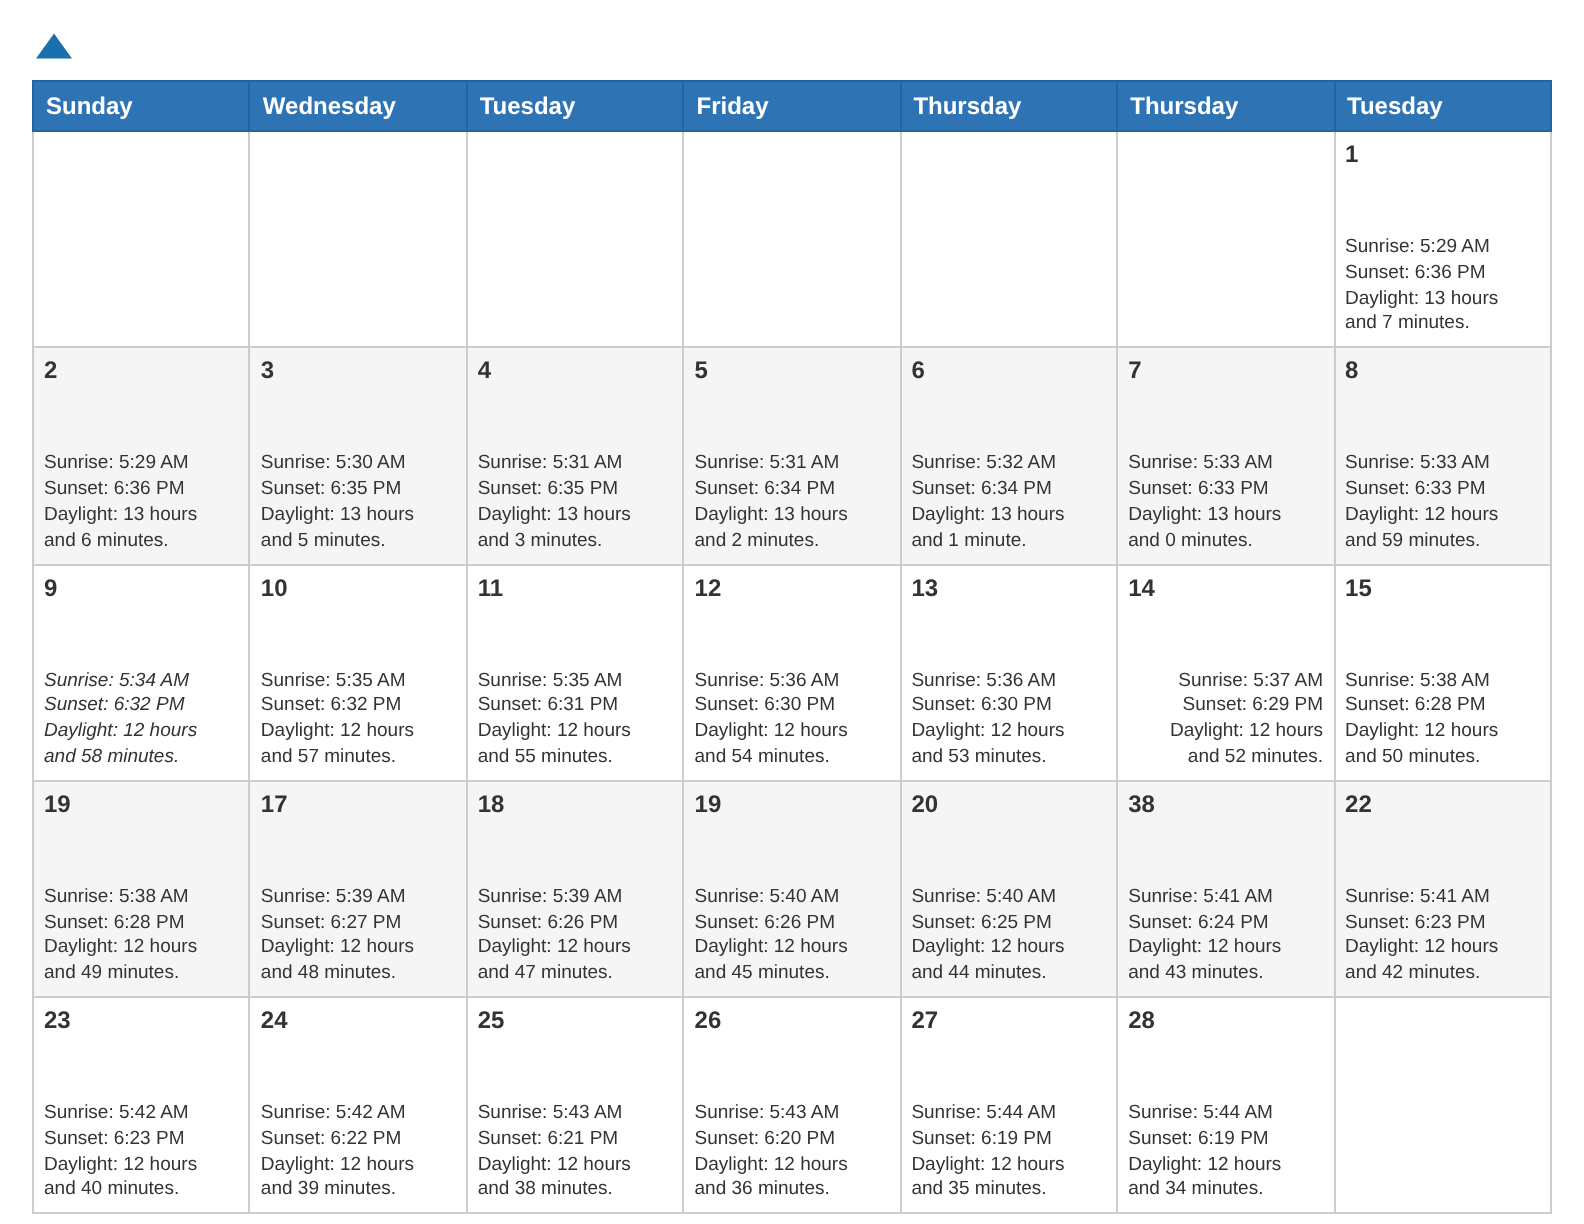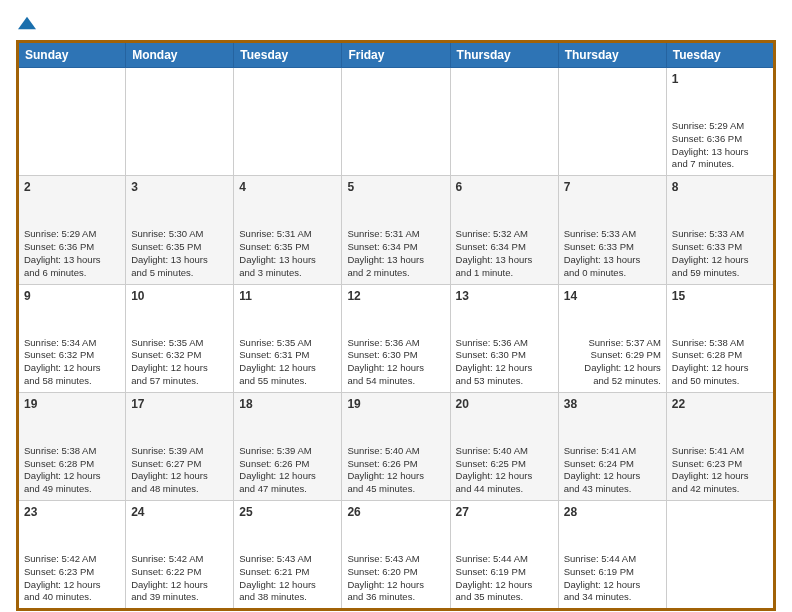--- a/index.html
+++ b/index.html
@@ -49,21 +49,21 @@
       color: #333;
       line-height: 1.1;
     }
     .location {
       font-size: 15px;
       color: #555;
     }
     .calendar {
       width: 100%;
       border-collapse: collapse;
-      border: 3px solid #a16207;
+      border: 1px solid #a16207;
     }
     .calendar th {
       background-color: #2e74b5;
       color: #fff;
       font-size: 12px;
       font-weight: bold;
       padding: 5px 6px;
       text-align: left;
       border: 1px solid #2563a0;
     }
@@ -115,21 +115,21 @@
   <div class="title-block">
     <div class="month-title"></div>
     <div class="location"></div>
   </div>
 </div>
 
 <table class="calendar">
   <thead>
     <tr>
     <th>Sunday</th>
-        <th>Monday</th>
+        <th>Wednesday</th>
         <th>Tuesday</th>
         <th>Friday</th>
         <th>Thursday</th>
         <th>Thursday</th>
         <th>Tuesday</th>
       </tr>
   </thead>
   <tbody id="calendar-body">
   <tr class="row-white">
         <td class="empty-cell"></td>
@@ -193,21 +193,21 @@
           <span class="day-num">8</span>
           <div class="day-info" style="white-space: pre-line;">Sunrise: 5:33 AM
 Sunset: 6:33 PM
 Daylight: 12 hours
 and 59 minutes.</div>
         </td>
       </tr>
       <tr class="row-white">
         <td>
           <span class="day-num">9</span>
-          <div class="day-info" style="white-space: pre-line;">Sunrise: 5:34 AM
+          <div class="day-info" style="white-space: pre-line; font-style: italic;">Sunrise: 5:34 AM
 Sunset: 6:32 PM
 Daylight: 12 hours
 and 58 minutes.</div>
         </td>
         <td>
           <span class="day-num">10</span>
           <div class="day-info" style="white-space: pre-line;">Sunrise: 5:35 AM
 Sunset: 6:32 PM
 Daylight: 12 hours
 and 57 minutes.</div>

